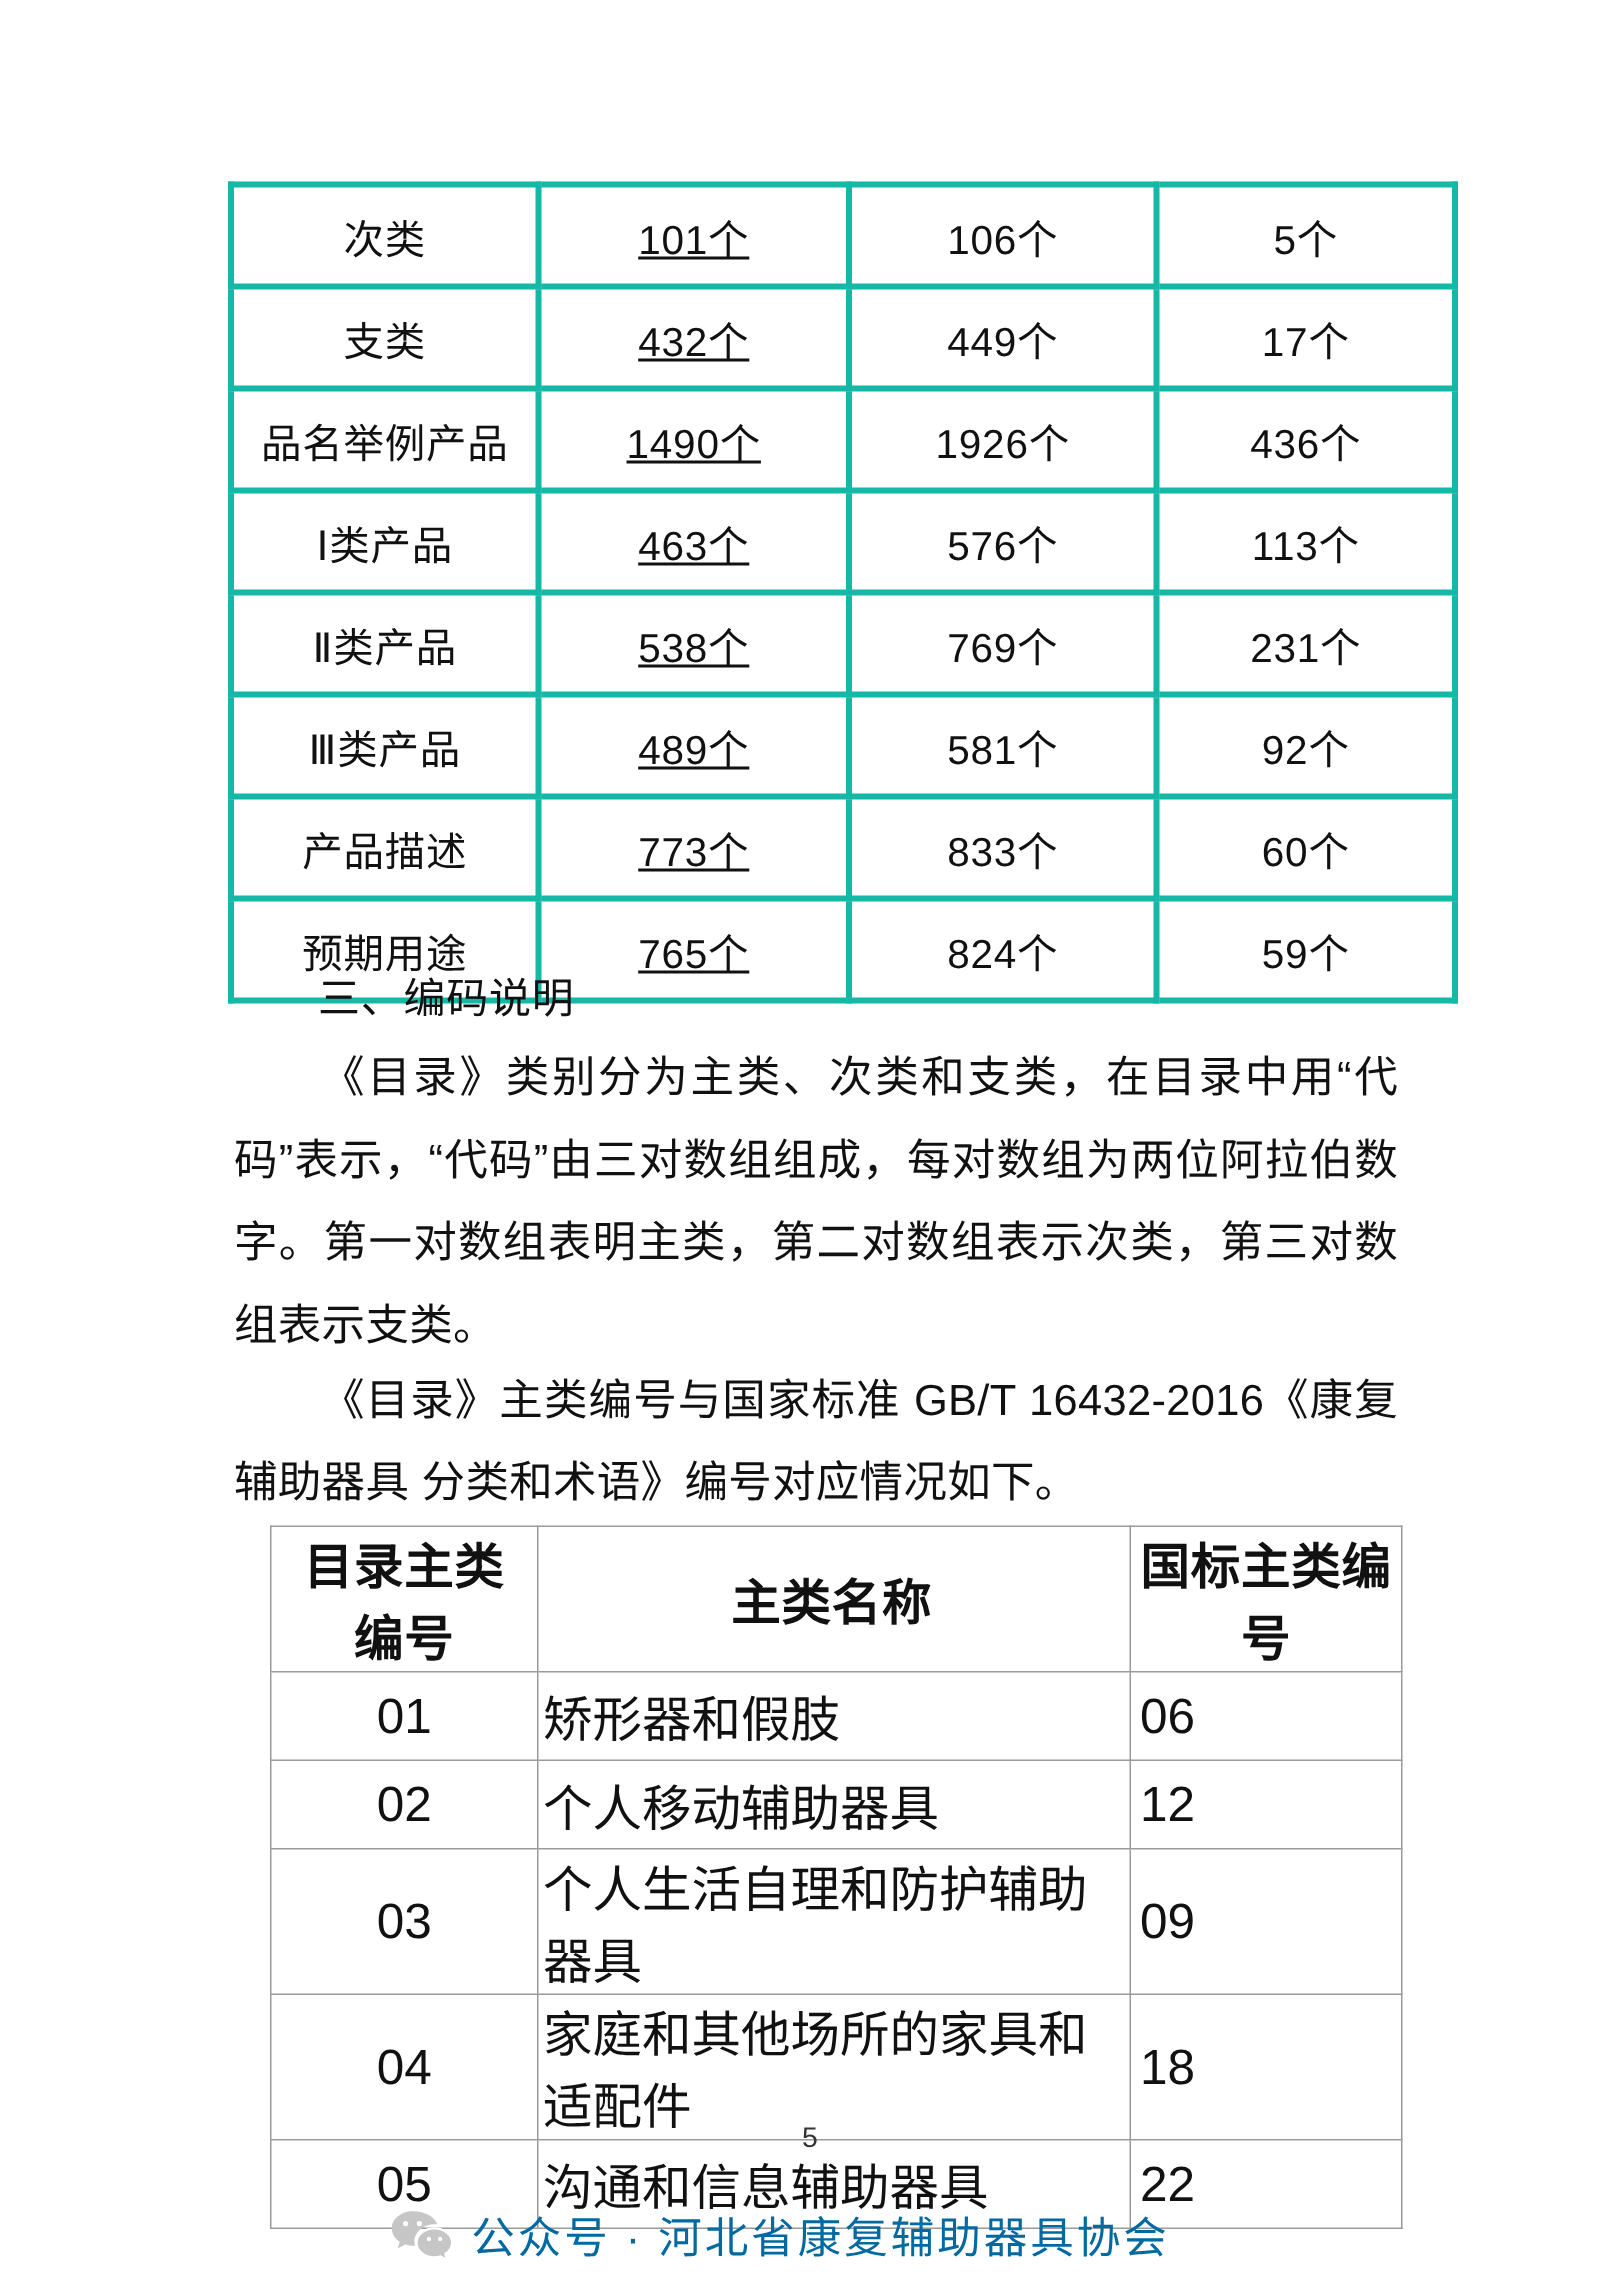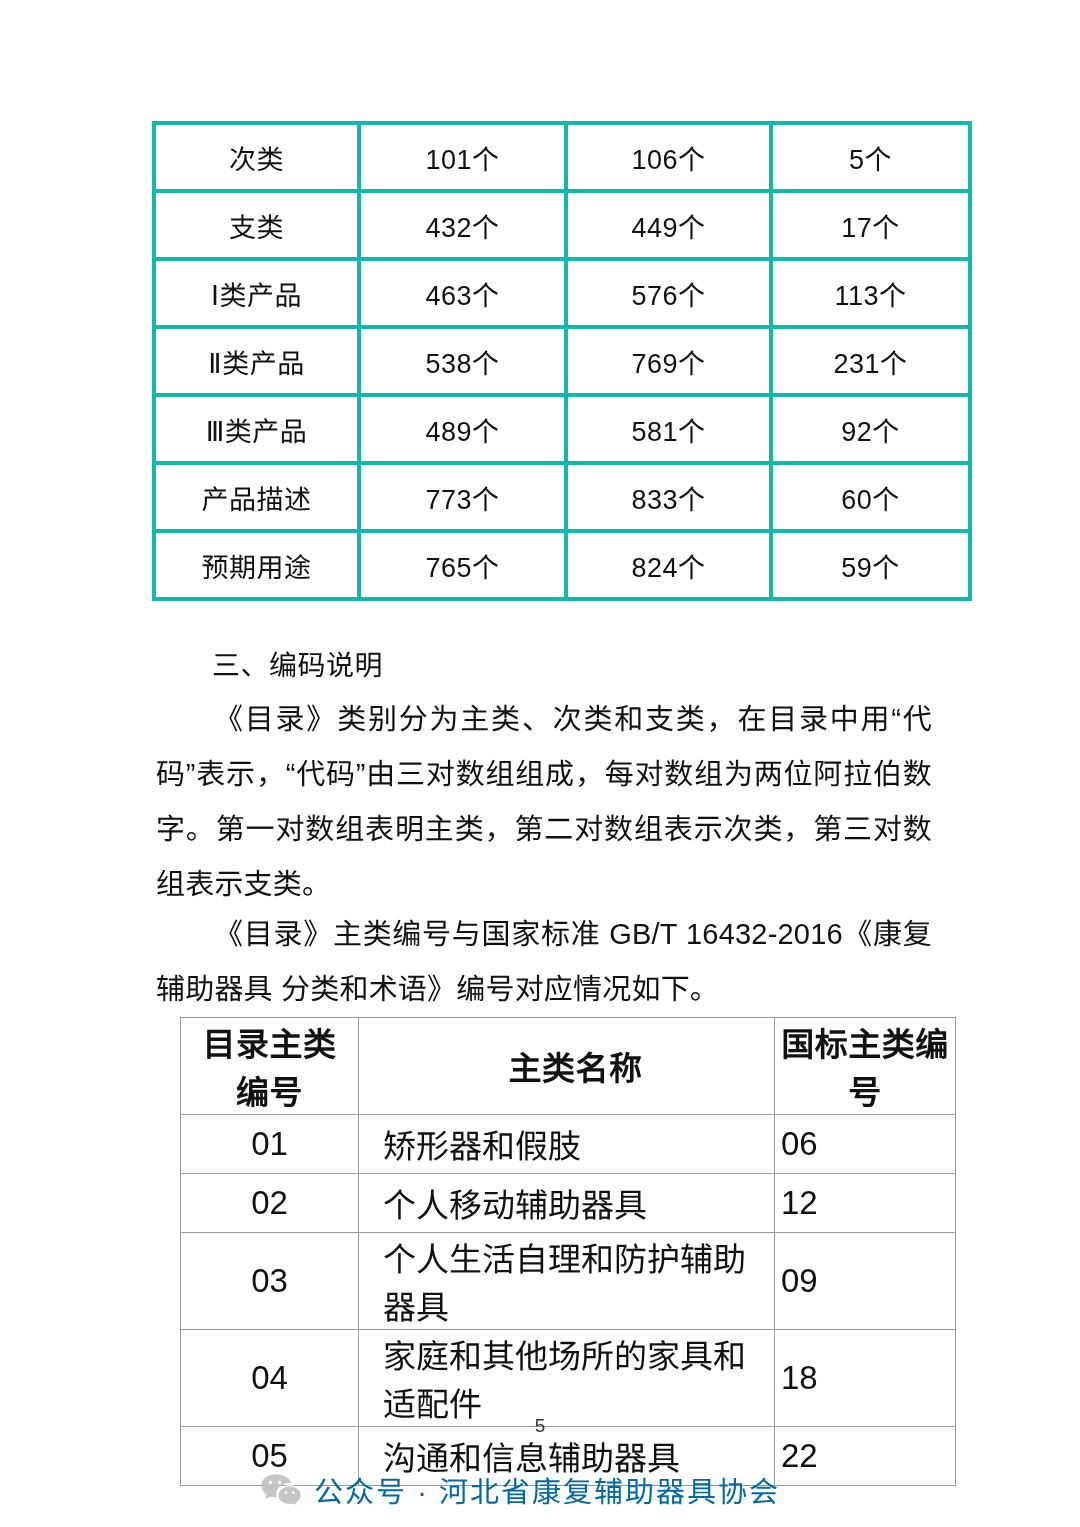--- a/index.html
+++ b/index.html
@@ -35,21 +35,21 @@
     height: 64px;
     text-align: center;
     vertical-align: middle;
     font-size: 27px;
     font-weight: 400;
     letter-spacing: 0.5px;
     color: #111111;
     padding: 0 4px;
   }
   .stats-table .col-label { width: 193px; }
-  .stats-table .col-a { width: 195px; }
+  .stats-table .col-a { width: 195px; text-decoration: underline; }
   .stats-table .col-b { width: 193px; }
   .stats-table .col-c { width: 187px; }
 
   
   .body-block {
     position: absolute;
     left: 156px;
     width: 776px;
   }
   .heading {
@@ -87,21 +87,21 @@
     font-size: 33px;
     color: #111111;
     padding: 0 6px;
   }
   .map-table th {
     font-weight: 700;
     text-align: center;
     letter-spacing: 0.5px;
   }
   .map-table .col-code { width: 165px; text-align: center; }
-  .map-table .col-name { width: 385px; text-align: left; padding-left: 24px; }
+  .map-table .col-name { width: 385px; text-align: left; padding-left: 3px; }
   .map-table .col-gb   { width: 168px; }
 
   
   .page-number {
     position: absolute;
     left: 0;
     right: 0;
     top: 1415px;
     text-align: center;
     font-size: 19px;
@@ -144,20 +144,26 @@
         <td class="col-b">106个</td>
         <td class="col-c">5个</td>
       </tr>
       <tr>
         <td class="col-label">支类</td>
         <td class="col-a">432个</td>
         <td class="col-b">449个</td>
         <td class="col-c">17个</td>
       </tr>
       <tr>
+        <td class="col-label">品名举例产品</td>
+        <td class="col-a">1490个</td>
+        <td class="col-b">1926个</td>
+        <td class="col-c">436个</td>
+      </tr>
+      <tr>
         <td class="col-label">Ⅰ类产品</td>
         <td class="col-a">463个</td>
         <td class="col-b">576个</td>
         <td class="col-c">113个</td>
       </tr>
       <tr>
         <td class="col-label">Ⅱ类产品</td>
         <td class="col-a">538个</td>
         <td class="col-b">769个</td>
         <td class="col-c">231个</td>

